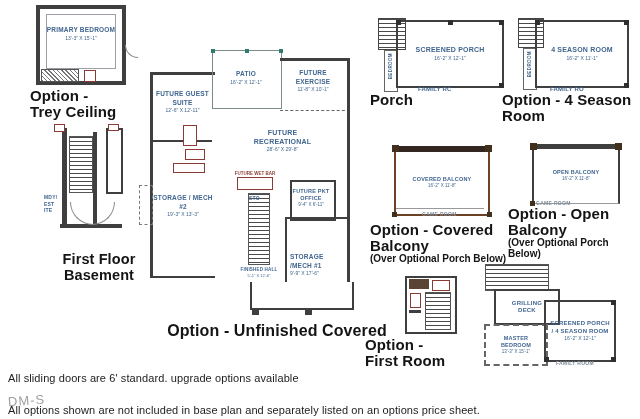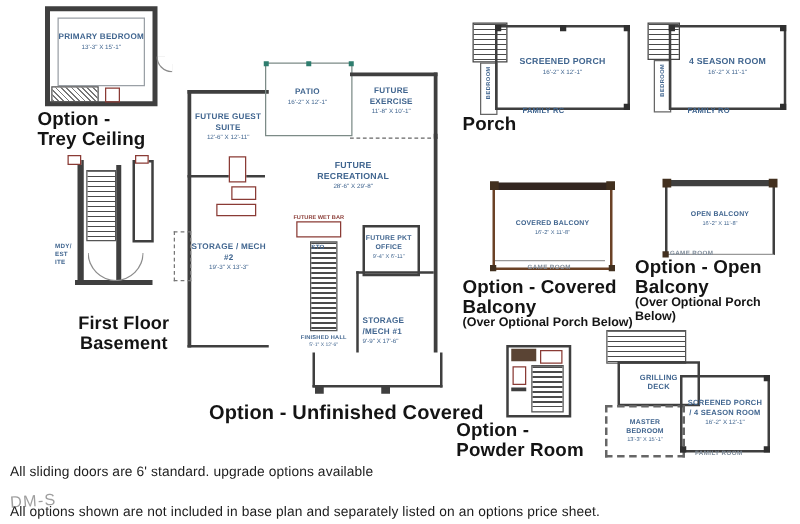--- a/index.html
+++ b/index.html
@@ -164,20 +164,22 @@
       <div class="post" style="right:-2px;top:-2px"></div>
       <div class="post" style="right:-2px;bottom:-2px"></div>
       <div class="a room" style="inset:8px">
         <div class="rn" style="font-size:7px">4 SEASON ROOM</div>
         <div class="rd">16'-2" X 11'-1"</div>
       </div>
     </div>
     <div class="a tinyblue" style="left:32px;top:72px;font-size:6px">FAMILY RO</div>
   </div>
   <div class="a opt" style="left:502px;top:92px">
+    <div>Option - 4 Season</div>
+    <div>Room</div>
   </div>
 
   <div class="a" style="left:388px;top:138px;width:105px;height:82px">
     <div class="a" style="left:6px;top:8px;width:92px;height:62px;border:2px solid #6b4226;border-top:6px solid #332620">
       <div class="bpost" style="left:-4px;top:-7px"></div>
       <div class="bpost" style="right:-4px;top:-7px"></div>
       <div class="bpost" style="left:-4px;bottom:-3px;width:5px;height:5px"></div>
       <div class="bpost" style="right:-4px;bottom:-3px;width:5px;height:5px"></div>
       <div class="a room" style="inset:8px">
         <div class="rn" style="font-size:5.5px">COVERED BALCONY</div>
@@ -214,21 +216,21 @@
   <div class="a" style="left:405px;top:276px;width:52px;height:58px">
     <div class="a" style="inset:0;border:2px solid #3f3f3f"></div>
     <div class="a" style="left:4px;top:3px;width:20px;height:10px;background:#5a4434"></div>
     <div class="redbox" style="left:27px;top:4px;width:16px;height:9px"></div>
     <div class="redbox" style="left:5px;top:17px;width:9px;height:13px"></div>
     <div class="a hatch-h" style="left:20px;top:16px;width:24px;height:36px;border:1px solid #555"></div>
     <div class="a wall" style="left:4px;top:34px;width:12px;height:3px"></div>
   </div>
   <div class="a opt" style="left:365px;top:337px">
     <div>Option -</div>
-    <div>Powder Room</div>
+    <div>First Room</div>
   </div>
 
   <div class="a" style="left:480px;top:262px;width:140px;height:102px">
     <div class="a hatch-h" style="left:5px;top:2px;width:62px;height:25px;border:1px solid #555"></div>
     <div class="a" style="left:14px;top:27px;width:62px;height:32px;border:2px solid #3f3f3f">
       <div class="a room" style="inset:2px">
         <div class="rn" style="font-size:6px;white-space:normal;width:40px">GRILLING DECK</div>
       </div>
     </div>
     <div class="a" style="left:4px;top:62px;width:60px;height:38px;border:2px dashed #666">

